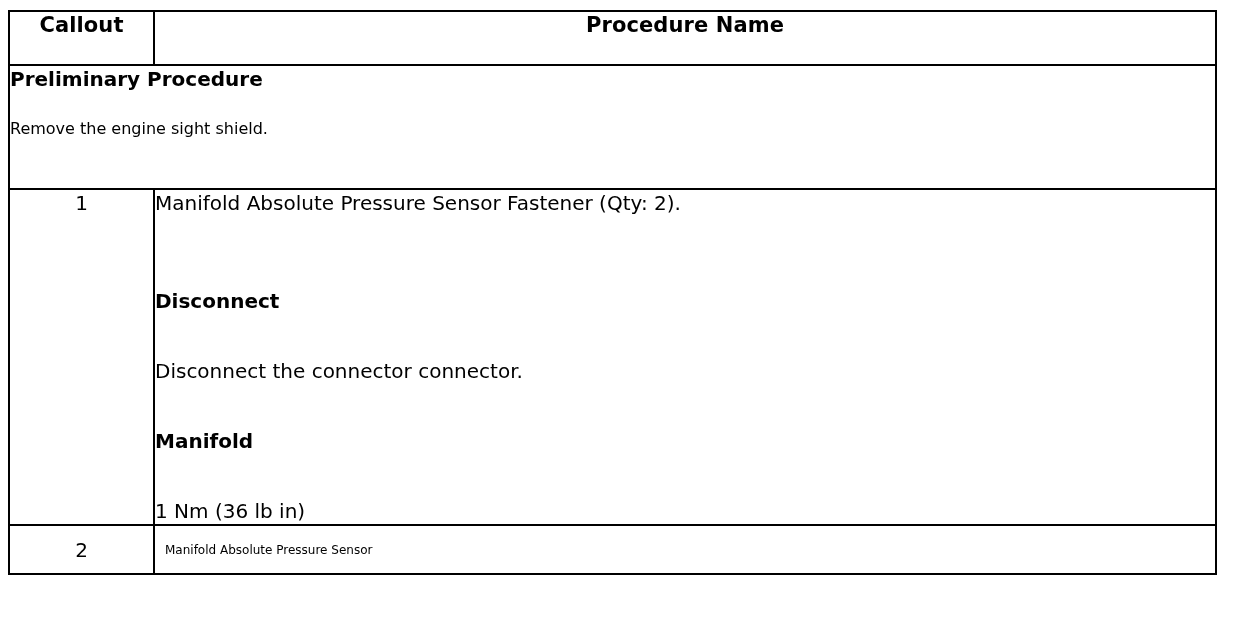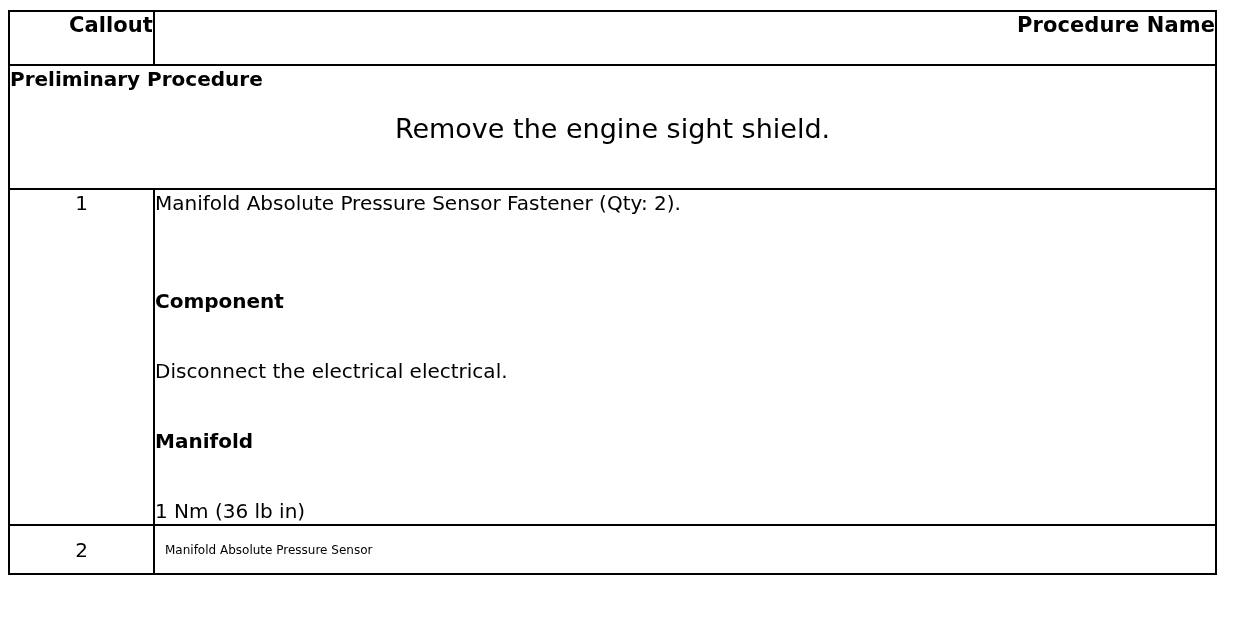--- a/index.html
+++ b/index.html
@@ -35,21 +35,21 @@
     padding: 0;
     vertical-align: top;
     background: #ffffff;
   }
   col.col-callout { width: 145px; }
   col.col-name { width: 1062px; }
 
   
   .hdr {
     height: 52px;
-    text-align: right;
+    text-align: center;
     vertical-align: middle;
     font-weight: bold;
     font-size: 21px;
     line-height: 26px;
     letter-spacing: 0.1px;
   }
   .hdr-callout { }
   .hdr-name { }
 
   
@@ -61,23 +61,22 @@
   .prelim-title {
     font-weight: bold;
     font-size: 20px;
     line-height: 26px;
     margin: 0 16px 0 0;
   }
   .prelim-gap {
     height: 24px;
   }
   .prelim-text {
-    font-size: 27px;
+    font-size: 16px;
     line-height: 26px;
-    text-align: center;
   }
 
   
   .callout-cell {
     text-align: center;
     vertical-align: middle;
     font-size: 20px;
     line-height: 26px;
   }
   .content-cell {
@@ -133,23 +132,23 @@
           <div class="prelim-gap"></div>
           <div class="prelim-text">Remove the engine sight shield.</div>
         </td>
       </tr>
 
       <tr>
         <td class="callout-cell">1</td>
         <td class="content-cell">
           <p>Manifold Absolute Pressure Sensor Fastener (Qty: 2).</p>
           <div class="spacer-lg"></div>
-          <p class="bold">Component</p>
+          <p class="bold">Disconnect</p>
           <div class="spacer-md"></div>
-          <p>Disconnect the electrical electrical.</p>
+          <p>Disconnect the connector connector.</p>
           <div class="spacer-md"></div>
           <p class="bold">Manifold</p>
           <div class="spacer-sm"></div>
           <p>1 Nm (36 lb in)</p>
         </td>
       </tr>
 
       <tr class="row-last">
         <td class="callout-cell">2</td>
         <td class="name-cell">Manifold Absolute Pressure Sensor</td>

